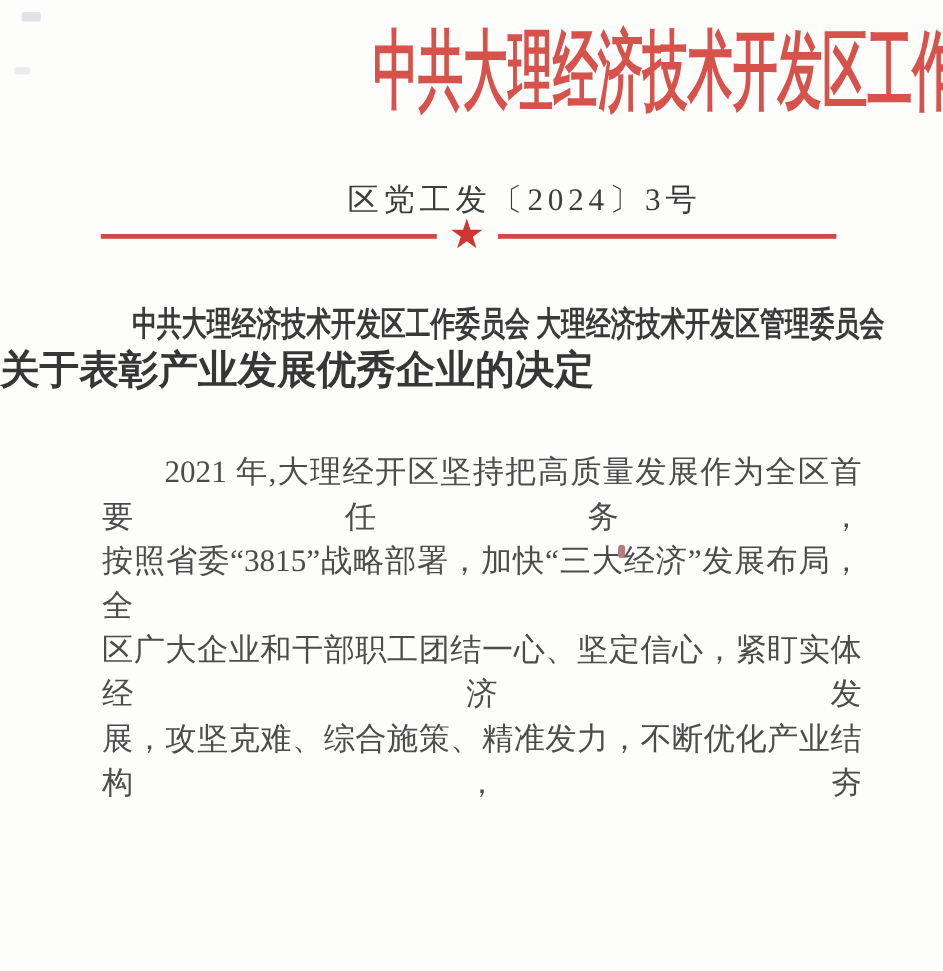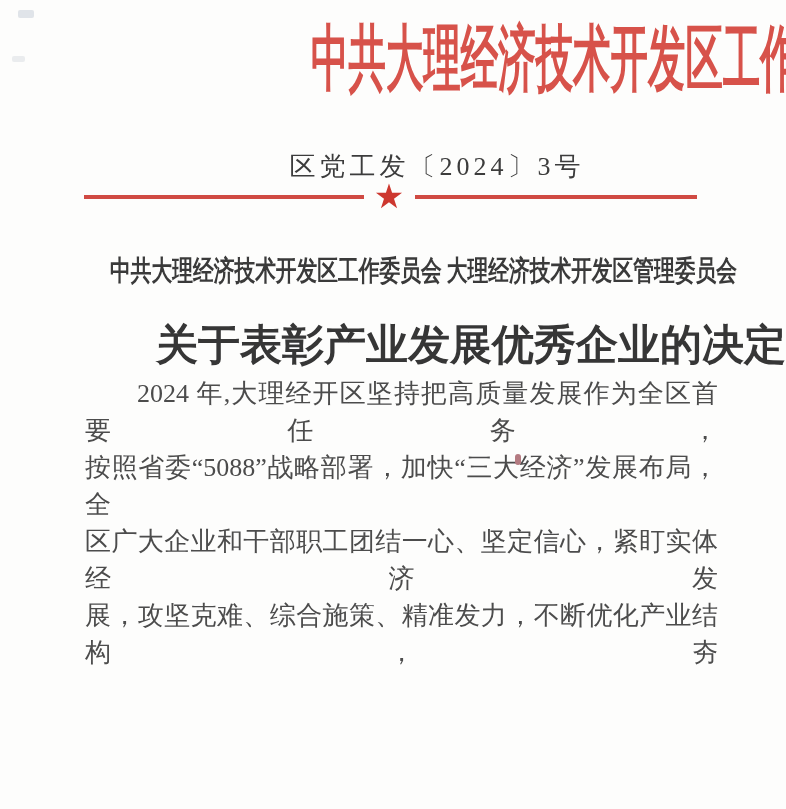--- a/index.html
+++ b/index.html
@@ -93,26 +93,25 @@
     font-weight: bold;
     color: #3a3a3a;
     transform: scale(0.74, 1);
     transform-origin: 50% 50%;
   }
   .heading2 {
     position: absolute;
     top: 290px;
     left: 0;
     width: 786px;
-    text-align: right;
-    font-size: 42px;
+    text-align: left;
+    font-size: 33px;
     line-height: 38px;
     font-weight: bold;
     color: #363636;
-    margin-top: 36px;
   }
 
   
   .body-text {
     position: absolute;
     top: 375px;
     left: 85px;
     width: 633px;
     font-size: 26px;
     line-height: 37px;
@@ -177,22 +176,22 @@
 
   <div class="heading1">
     <span class="heading1-inner">中共大理经济技术开发区工作委员会 大理经济技术开发区管理委员会</span>
   </div>
   <div class="heading2">关于表彰产业发展优秀企业的决定</div>
 
   <div class="body-text">
 
 
     <div class="para">
-      <div class="line indent">2024 年,大理经开区坚持把高质量发展作为全区首要任务，</div>
-      <div class="line">按照省委“5088”战略部署，加快“三大经济”发展布局，全</div>
+      <div class="line indent">2021 年,大理经开区坚持把高质量发展作为全区首要任务，</div>
+      <div class="line">按照省委“3815”战略部署，加快“三大经济”发展布局，全</div>
       <div class="line">区广大企业和干部职工团结一心、坚定信心，紧盯实体经济发</div>
       <div class="line">展，攻坚克难、综合施策、精准发力，不断优化产业结构，夯</div>
 
     </div>
 
   </div>
 
   <div class="ink-speck"></div>
 
 </div>

